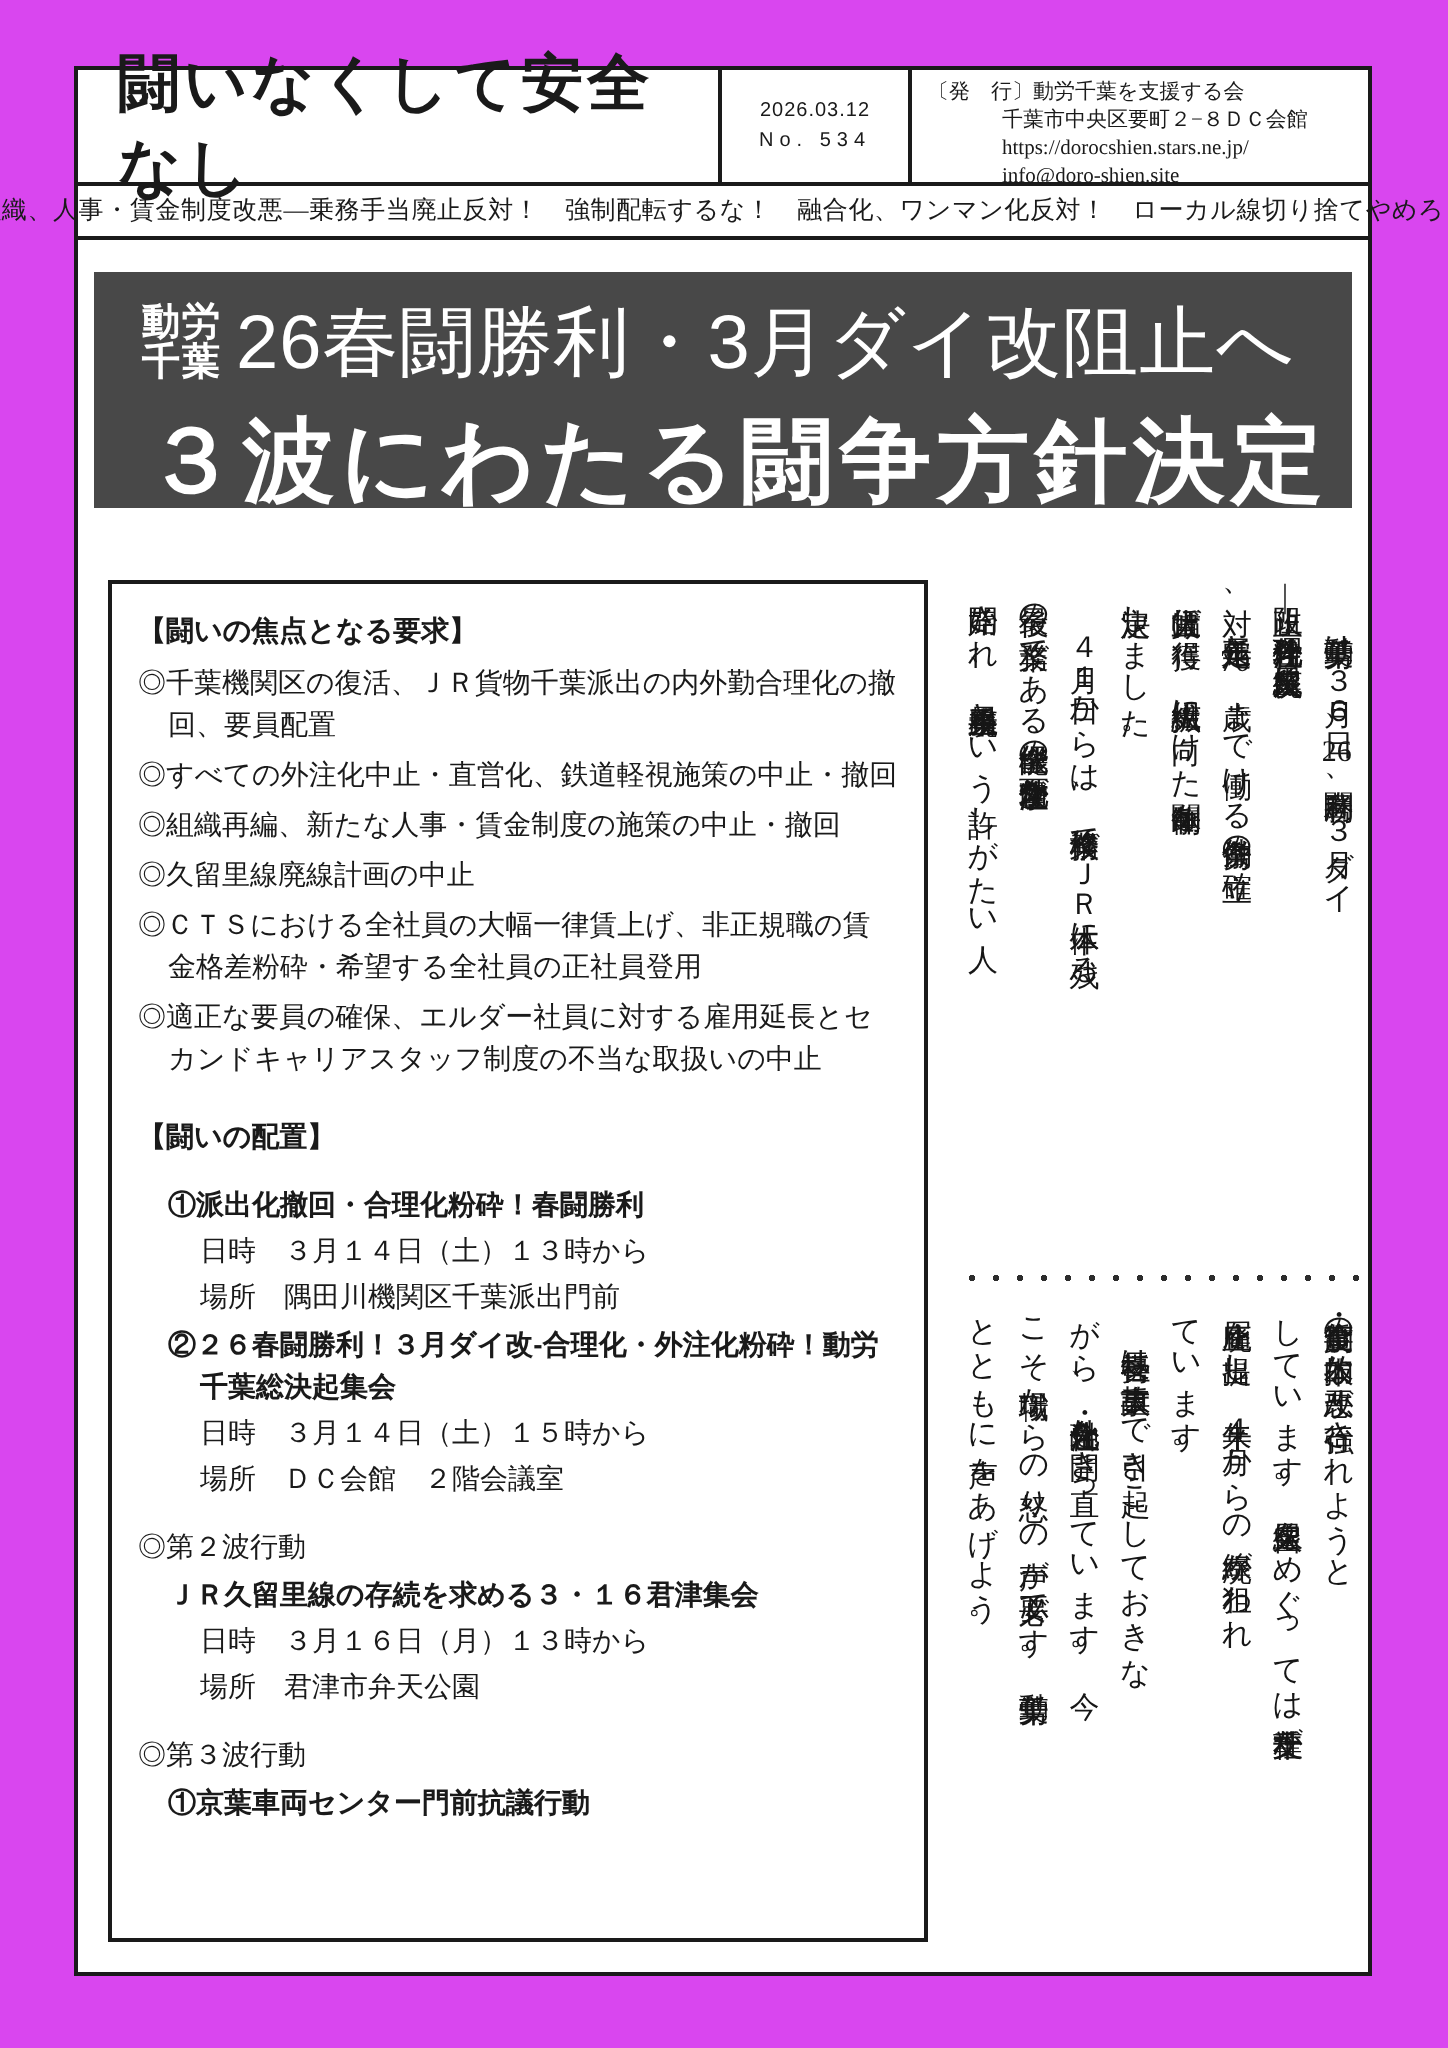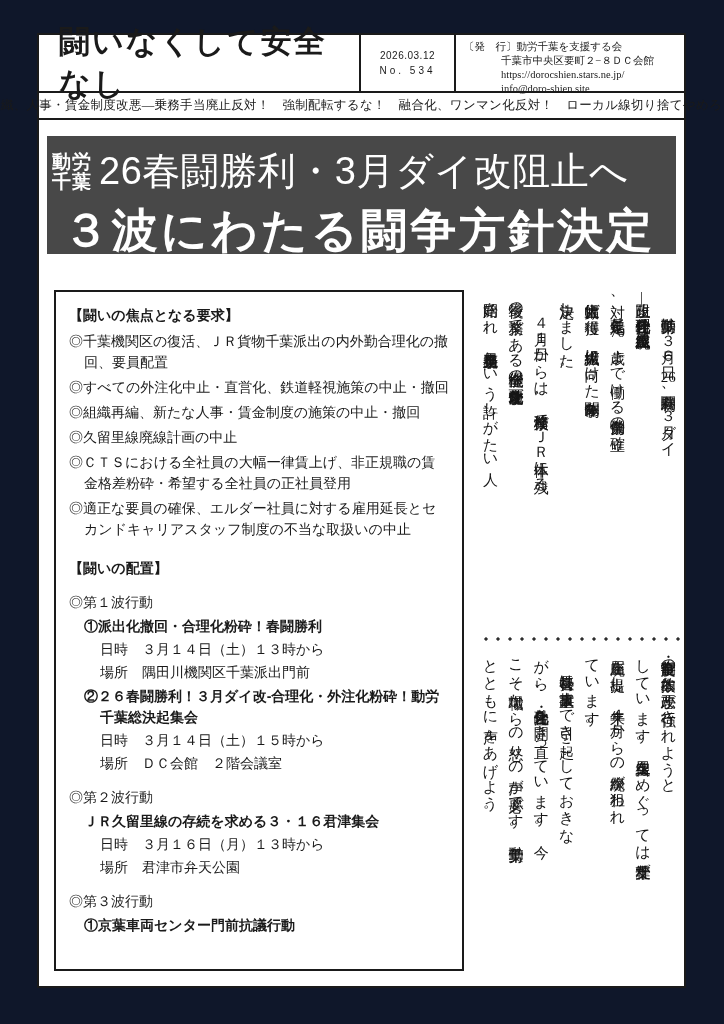--- a/index.html
+++ b/index.html
@@ -1,18 +1,18 @@
 <!DOCTYPE html>
 <html><head>
 <meta charset="utf-8">
 <style>
   * { box-sizing: border-box; }
   html,body { margin:0; padding:0; background:#fff; }
   .page {
-    position:relative; width:724px; height:1024px; background:#0f172a;
+    position:relative; width:724px; height:1024px; background:#d946ef;
     font-family:"Liberation Sans", sans-serif; color:#1a1a1a;
   }
   .outer {
     position:absolute; left:37px; top:33px; width:649px; height:955px;
     border:2px solid #1a1a1a; background:#fff;
   }
   
   .header { display:flex; height:58px; border-bottom:2px solid #1a1a1a; }
   .title-cell { flex:1; display:flex; align-items:center; padding-left:20px; }
   .masthead {
@@ -33,21 +33,21 @@
   
   .slogan {
     height:27px; border-bottom:2px solid #1a1a1a;
     display:flex; align-items:center; justify-content:center;
     font-size:12.5px; letter-spacing:0.3px; font-family:"Liberation Serif", serif;
     white-space:nowrap;
   }
   
   .banner {
     margin:16px 8px 0 8px; height:118px; background:#484848; color:#fff;
-    padding:10px 10px 8px 5px;
+    padding:10px 10px 8px 24px;
   }
   .banner-row1 { display:flex; align-items:center; }
   .org-label {
     font-size:19px; font-weight:700; line-height:1.05; text-align:center;
     margin-right:7px; letter-spacing:1px;
   }
   .headline1 { font-size:38px; font-weight:400; white-space:nowrap; letter-spacing:0.5px; }
   .headline2 {
     font-size:46px; font-weight:700; text-align:center; white-space:nowrap;
     letter-spacing:3px; margin-top:3px;
@@ -122,21 +122,20 @@
           <div class="box-heading">【闘いの焦点となる要求】</div>
           <div class="demand">◎千葉機関区の復活、ＪＲ貨物千葉派出の内外勤合理化の撤回、要員配置</div>
           <div class="demand">◎すべての外注化中止・直営化、鉄道軽視施策の中止・撤回</div>
           <div class="demand">◎組織再編、新たな人事・賃金制度の施策の中止・撤回</div>
           <div class="demand">◎久留里線廃線計画の中止</div>
           <div class="demand">◎ＣＴＳにおける全社員の大幅一律賃上げ、非正規職の賃金格差粉砕・希望する全社員の正社員登用</div>
           <div class="demand">◎適正な要員の確保、エルダー社員に対する雇用延長とセカンドキャリアスタッフ制度の不当な取扱いの中止</div>
           <div class="cfg-gap"></div>
           <div class="box-heading">【闘いの配置】</div>
           <div class="wave">
-            <div class="wave-title">◎第１波行動</div>
             <div class="action-name">①派出化撤回・合理化粉砕！春闘勝利</div>
             <div class="detail">日時　３月１４日（土）１３時から</div>
             <div class="detail">場所　隅田川機関区千葉派出門前</div>
             <div class="action-name">②２６春闘勝利！３月ダイ改‐合理化・外注化粉砕！動労千葉総決起集会</div>
             <div class="detail">日時　３月１４日（土）１５時から</div>
             <div class="detail">場所　ＤＣ会館　２階会議室</div>
           </div>
           <div class="wave">
             <div class="wave-title">◎第２波行動</div>
             <div class="action-name">ＪＲ久留里線の存続を求める３・１６君津集会</div>

